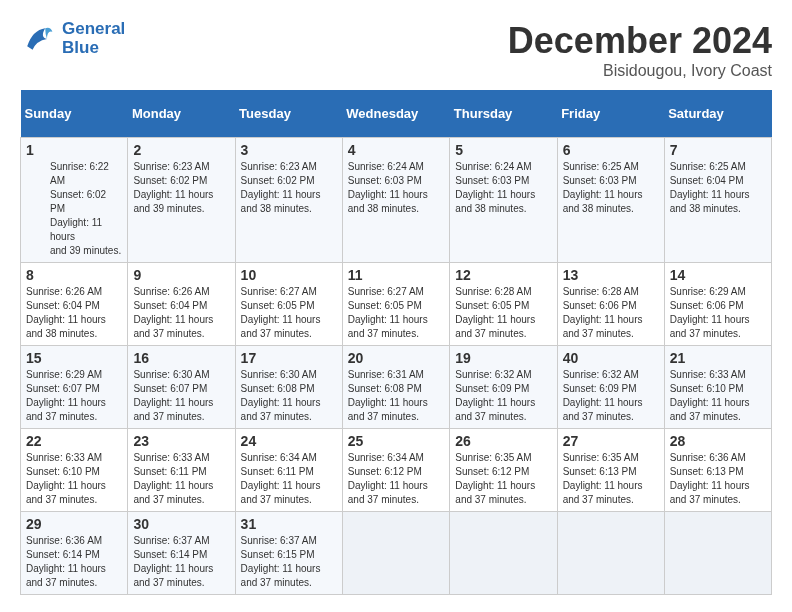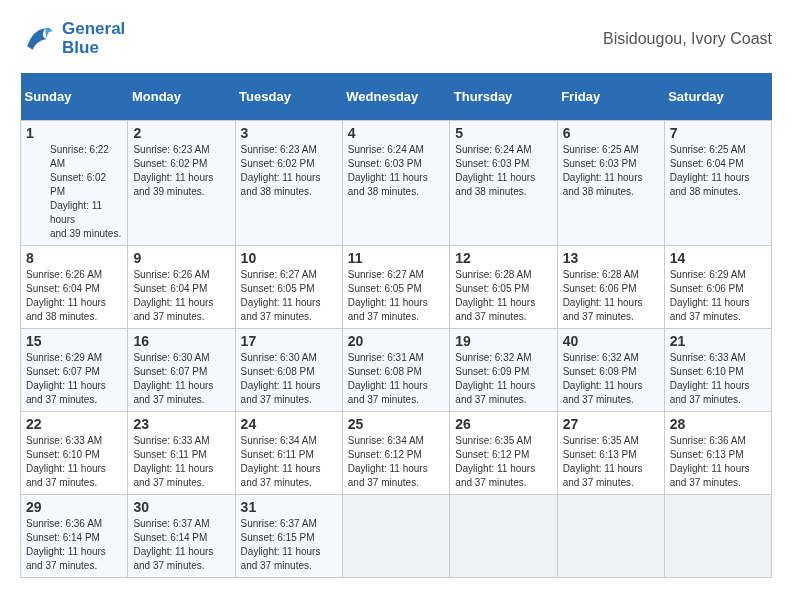--- a/index.html
+++ b/index.html
@@ -6,22 +6,22 @@
     body {
       font-family: Arial, sans-serif;
       background: #fff;
       width: 792px;
       min-height: 612px;
       padding: 20px;
     }
     .header {
       display: flex;
       justify-content: space-between;
-      align-items: center;
-      margin-bottom: 16px;
+      align-items: flex-start;
+      margin-bottom: 10px;
     }
     .logo {
       display: flex;
       align-items: center;
       gap: 6px;
     }
     .logo-bird {
       width: 36px;
       height: 36px;
     }
@@ -90,20 +90,21 @@
     <svg class="logo-bird" viewBox="0 0 40 40" xmlns="http://www.w3.org/2000/svg">
       <path d="M8 28 Q14 10 28 8 Q22 18 30 20 Q18 22 14 32 Z" fill="#2a6db5"></path>
       <path d="M28 8 Q34 6 36 12 Q30 10 30 20 Q28 14 28 8Z" fill="#4a9fd5"></path>
     </svg>
     <div>
       <div style="font-weight:bold;font-size:17px;color:#2a6db5;line-height:1.1;">General</div>
       <div style="font-weight:bold;font-size:17px;color:#2a6db5;line-height:1.1;">Blue</div>
     </div>
   </div>
   <div class="title-block">
+    <div class="month-title">December 2024</div>
     <div class="location">Bisidougou, Ivory Coast</div>
   </div>
 </div>
 
 <table>
   <thead>
     <tr id="weekday-header">
         <th>Sunday</th>
         <th>Monday</th>
         <th>Tuesday</th>

